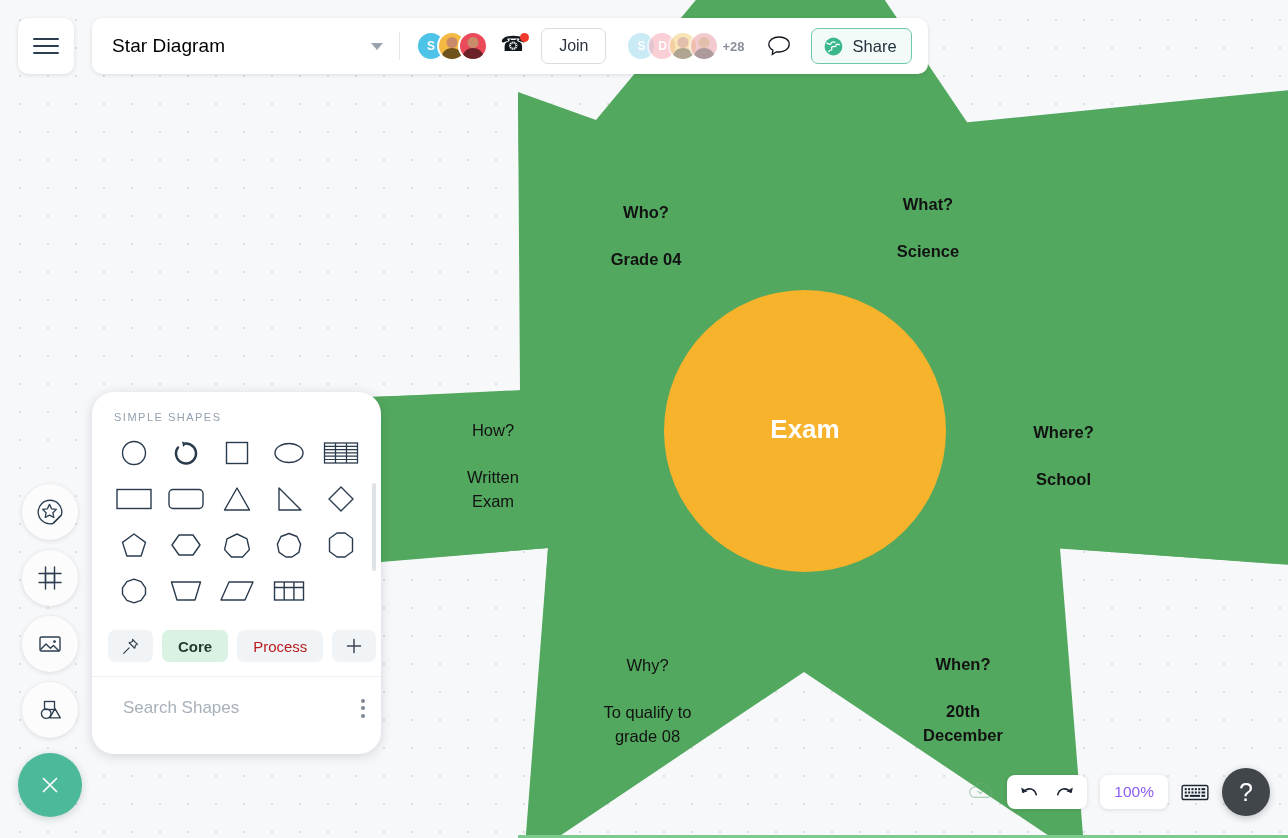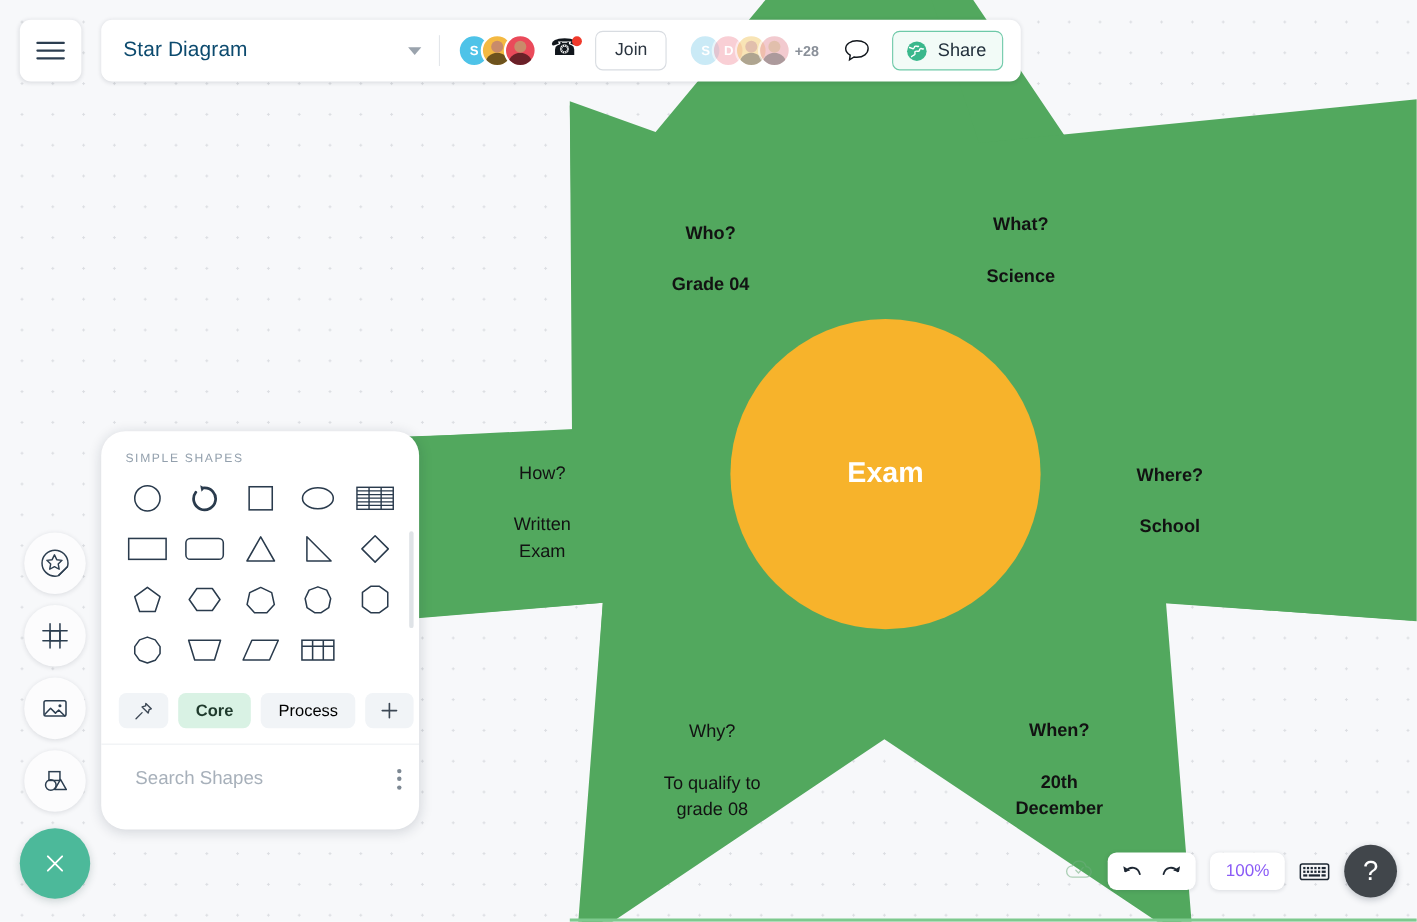--- a/index.html
+++ b/index.html
@@ -69,21 +69,21 @@
     margin-left: 18px;
     height: 56px;
     background: #fff;
     border-radius: 10px;
     box-shadow: 0 1px 4px rgba(20,30,50,.13);
     display: flex; align-items: center;
     padding: 0 16px 0 20px;
     gap: 0;
   }
   .doc-title {
-    font-size: 19px; color: #0c4a6e; letter-spacing: .1px;
+    font-size: 19px; color: #000000; letter-spacing: .1px;
     white-space: nowrap;
   }
   .title-caret {
     margin-left: 146px; margin-right: 0;
     width: 0; height: 0;
     border-left: 6px solid transparent;
     border-right: 6px solid transparent;
     border-top: 7px solid #9aa3ad;
     cursor: pointer;
   }
@@ -202,21 +202,21 @@
     width: 4px; height: 88px; border-radius: 3px; background: #dfe3e7;
     cursor: pointer;
   }
 
   .tabs-row {
     display: flex; align-items: center; gap: 9px;
     padding: 10px 16px 14px 16px;
   }
   .tab-chip {
     height: 32px; padding: 0 16px; border-radius: 7px;
-    background: #f1f4f7; color: #000000; font-size: 15px;
+    background: #f1f4f7; color: #b91c1c; font-size: 15px;
     display: flex; align-items: center; justify-content: center;
     cursor: pointer;
   }
   .tab-chip.icon-only { padding: 0 13px; }
   .tab-chip.active { background: #d9f2e4; color: #1f3a2c; font-weight: 600; }
 
   .panel-sep { height: 1px; background: #edf0f3; }
 
   .search-row {
     display: flex; align-items: center;

